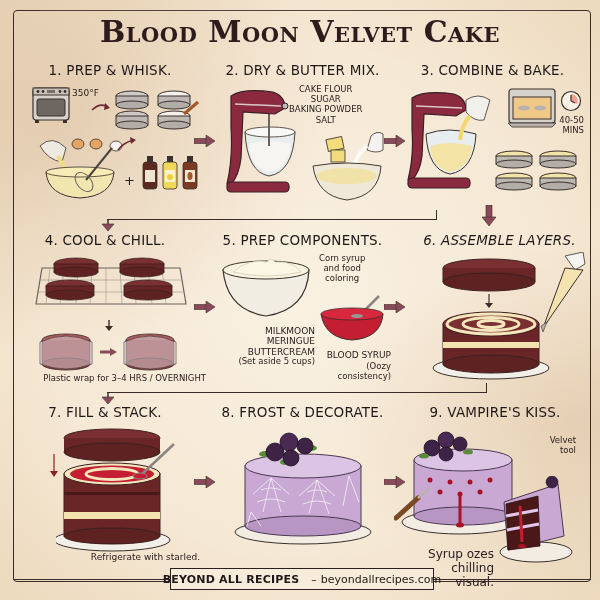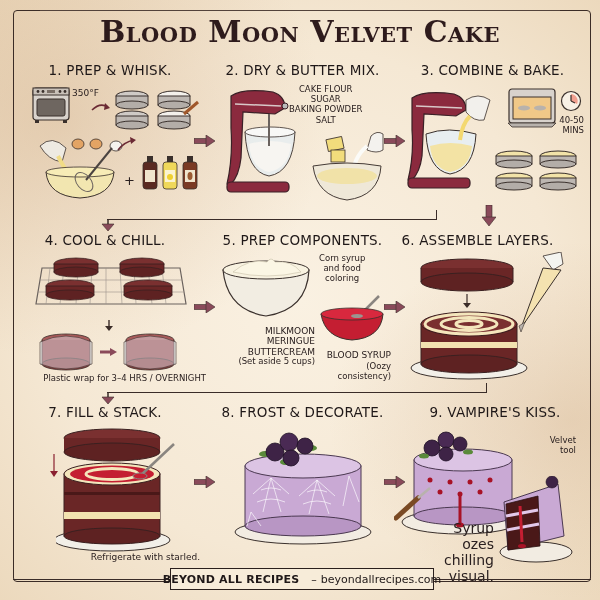--- a/index.html
+++ b/index.html
@@ -333,21 +333,21 @@
       <div>BLOOD SYRUP</div>
       <div style="font-size:8.5px;">(Oozy consistency)</div>
     </div>
   </div>
 
   <svg class="arrow-right" style="left:384px;top:301px;" viewBox="0 0 22 12">
     <rect x="0" y="3.5" width="13" height="5" fill="#8a4a5a" stroke="#3a2c28" stroke-width="0.6"></rect>
       <path d="M12 0 L21 6 L12 12 Z" fill="#8a4a5a" stroke="#3a2c28" stroke-width="0.6"></path>
   </svg>
 
-  <div class="step" style="left:385px;top:232px;width:185px;height:150px;">
+  <div class="step" style="left:407px;top:232px;width:185px;height:150px;font-style:italic;">
     <div class="step-title" style="top:0;">6. ASSEMBLE LAYERS.</div>
     <svg class="illus" style="left:34px;top:26px;" width="96" height="36" viewBox="0 0 96 36">
       <ellipse cx="48" cy="10" rx="46" ry="9" fill="#7a3030" stroke="#3a2020" stroke-width="1"></ellipse>
       <rect x="2" y="10" width="92" height="14" fill="#6a2626"></rect>
       <ellipse cx="48" cy="24" rx="46" ry="9" fill="#5e2222" stroke="#3a2020" stroke-width="1"></ellipse>
       <line x1="2" y1="10" x2="2" y2="24" stroke="#3a2020"></line>
         <line x1="94" y1="10" x2="94" y2="24" stroke="#3a2020"></line>
     </svg>
     <svg class="illus" style="left:78px;top:62px;" width="8" height="14" viewBox="0 0 8 14">
       <line x1="4" y1="0" x2="4" y2="10" stroke="#3a2c28" stroke-width="1.2"></line>
@@ -475,21 +475,21 @@
     <svg class="illus" style="left:94px;top:72px;" width="80" height="88" viewBox="0 0 80 88">
       <ellipse cx="42" cy="76" rx="36" ry="10" fill="#f2ece2" stroke="#3a302c" stroke-width="1"></ellipse>
       <path d="M10 26 L64 8 L70 60 L14 74 Z" fill="#c9a9d4" stroke="#4a3850" stroke-width="1"></path>
       <path d="M12 28 L44 20 L46 70 L14 74 Z" fill="#4a1818" stroke="#2a1010" stroke-width="0.8"></path>
       <path d="M12 40 L44 34" stroke="#e2c8ea" stroke-width="3"></path>
         <path d="M13 54 L45 48" stroke="#e2c8ea" stroke-width="3"></path>
       <path d="M26 30 L28 66" stroke="#c41e32" stroke-width="3"></path>
       <ellipse cx="28" cy="70" rx="4" ry="2" fill="#a81226"></ellipse>
       <circle cx="58" cy="6" r="6" fill="#3e2346" stroke="#1e1024" stroke-width="0.6"></circle>
     </svg>
-    <div class="note" style="left:22px;top:116px;width:72px;font-size:14px;line-height:1.15;">
+    <div class="note" style="left:22px;top:144px;width:72px;font-size:12px;line-height:1.15;">
       <div>Syrup ozes</div>
       <div>chilling visual.</div>
     </div>
   </div>
 
   <div class="footer-line" style="left:13px;width:157px;"></div>
   <div class="footer-line" style="left:434px;width:157px;"></div>
   <div class="footer">
     <span class="brand">BEYOND ALL RECIPES</span>
     <span style="margin-right:4px;">–</span>

